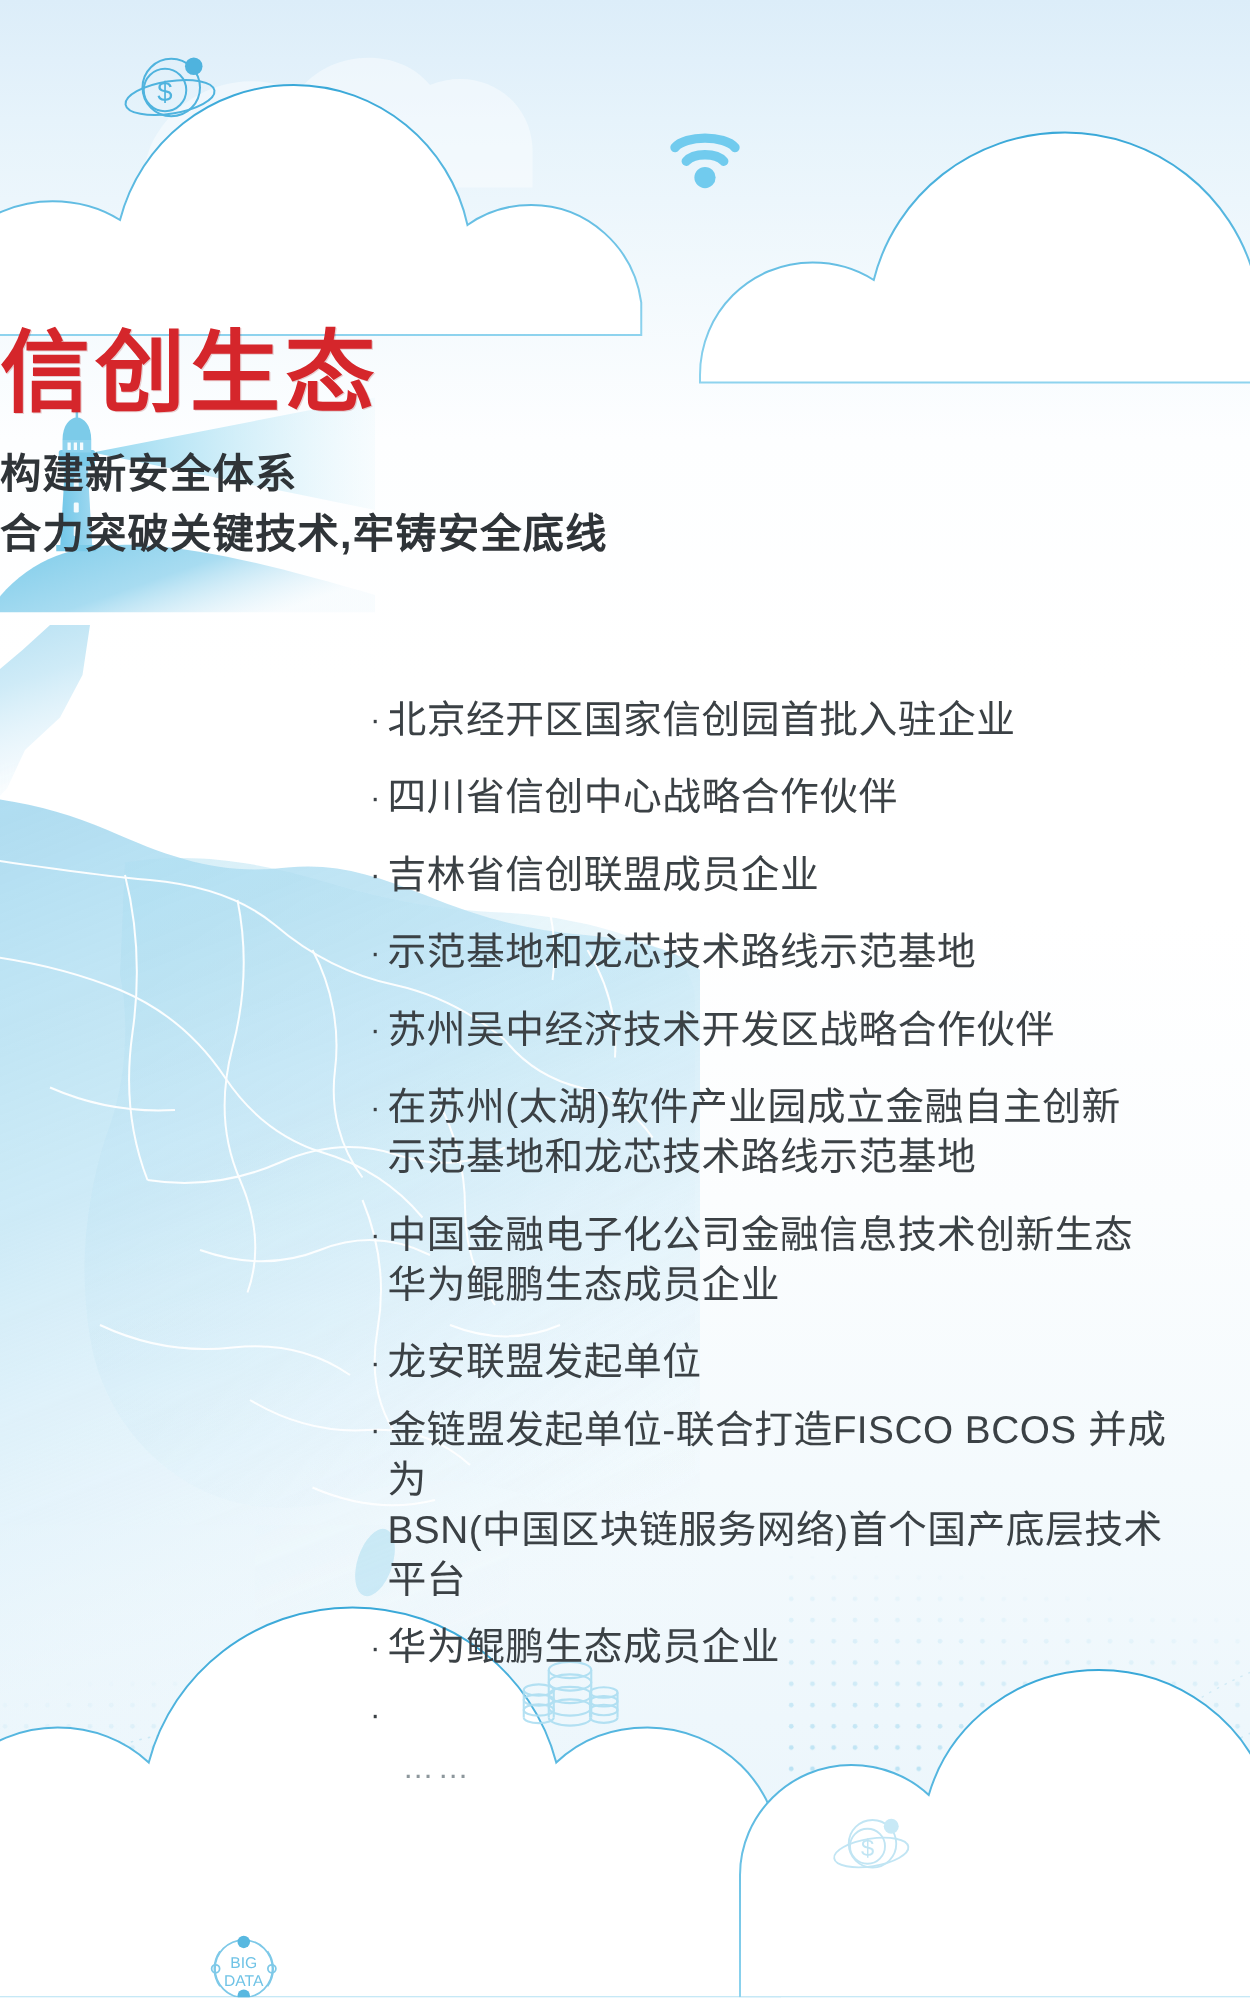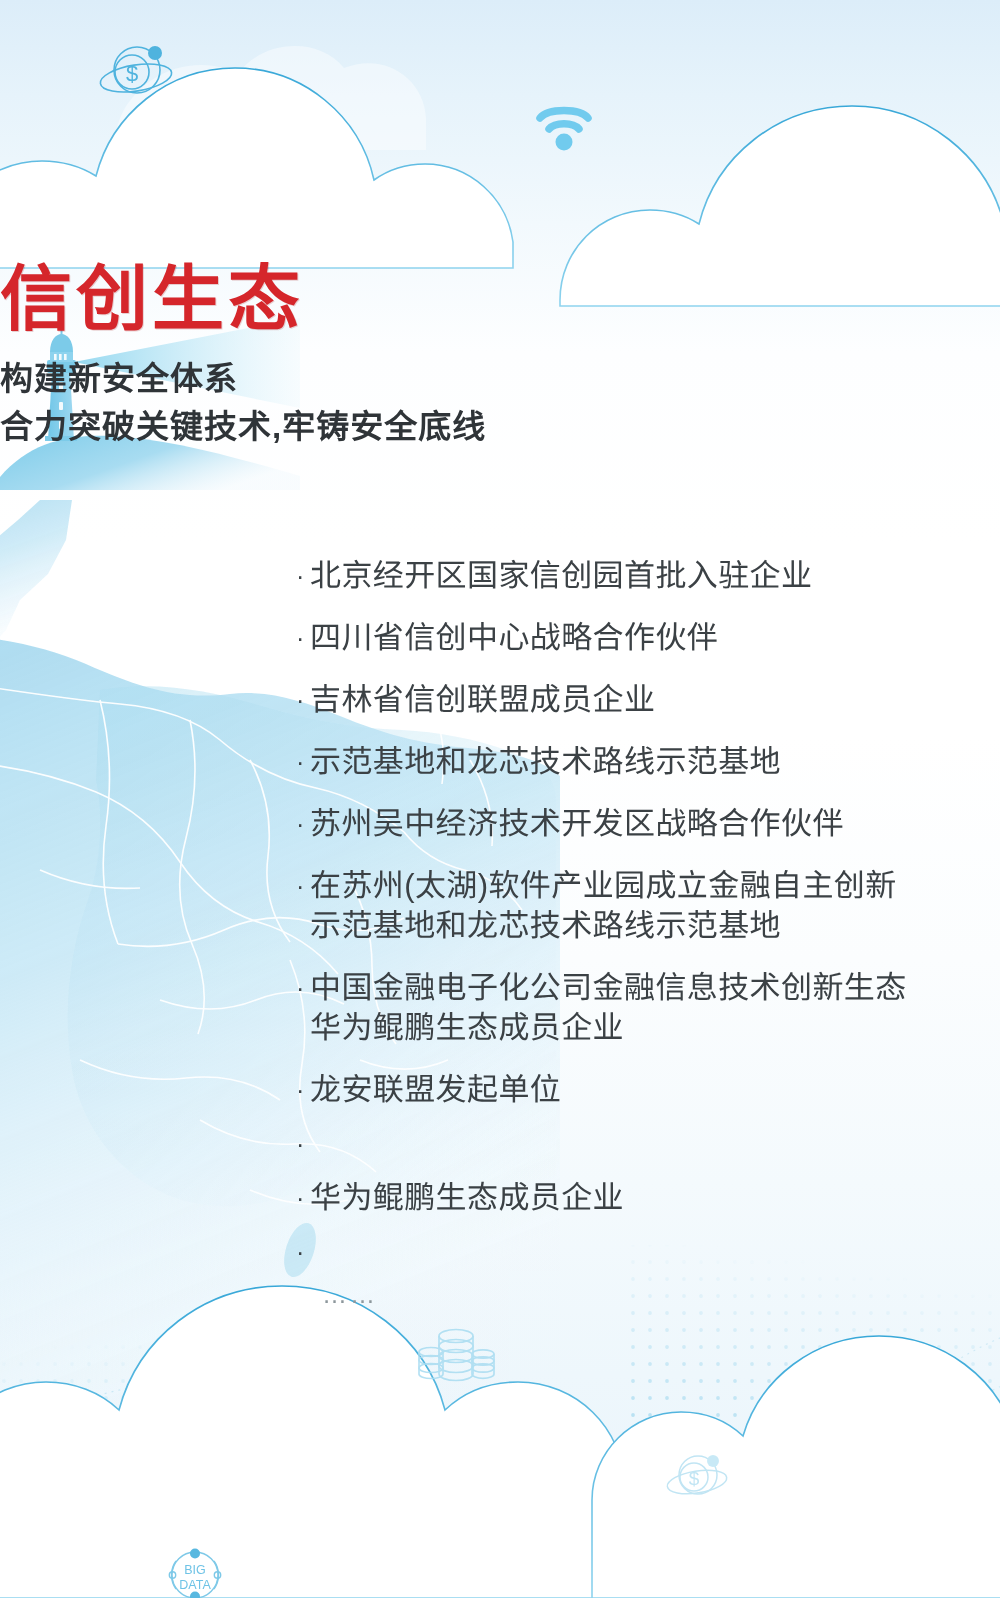--- a/index.html
+++ b/index.html
@@ -467,20 +467,22 @@
 华为鲲鹏生态成员企业</span>
     </div>
 
     <div class="cred-item tight">
       <span class="cred-dot">·</span>
       <span class="cred-text">龙安联盟发起单位</span>
     </div>
 
     <div class="cred-item tight">
       <span class="cred-dot">·</span>
+      <span class="cred-text">金链盟发起单位-联合打造FISCO BCOS 并成为
+BSN(中国区块链服务网络)首个国产底层技术平台</span>
     </div>
 
     <div class="cred-item tight">
       <span class="cred-dot">·</span>
       <span class="cred-text">华为鲲鹏生态成员企业</span>
     </div>
 
     <div class="cred-item tight">
       <span class="cred-dot">·</span>
     </div>

